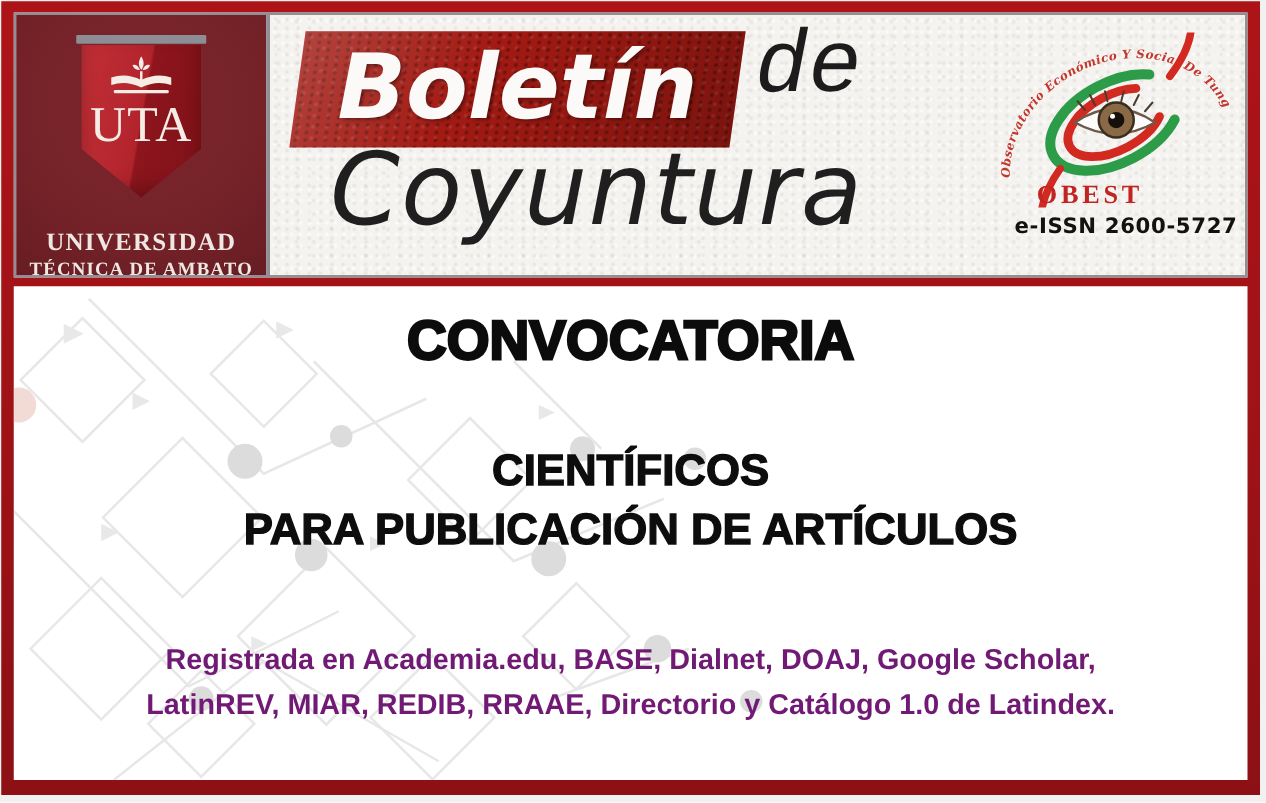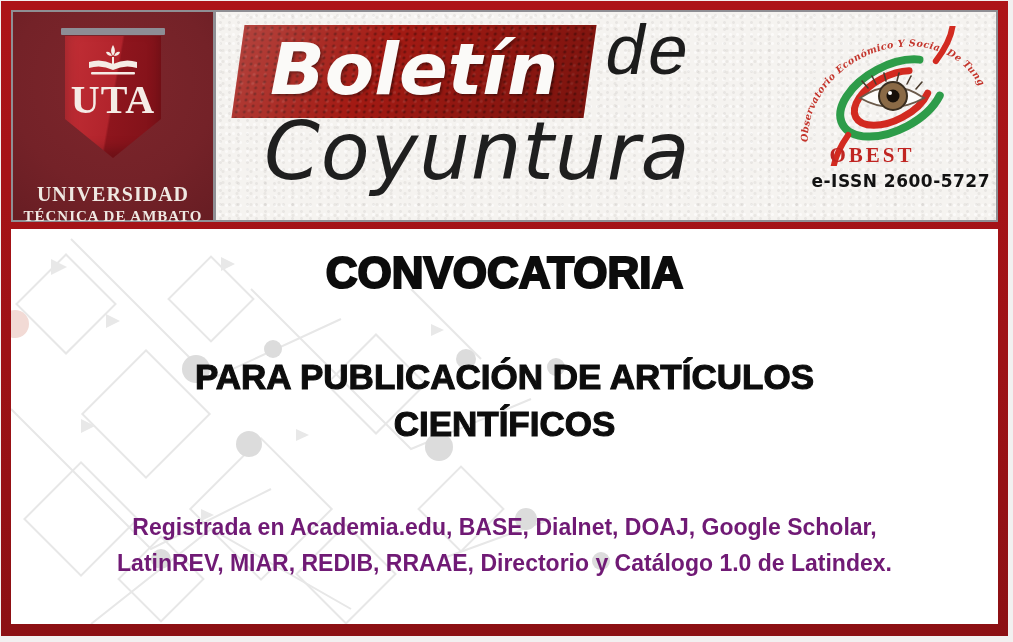--- a/index.html
+++ b/index.html
@@ -25,21 +25,21 @@
     border:2px solid #8f8f94;
     background:#f6f4f1;
   }
   .uta-panel{
     width:203px;flex:none;
     background:radial-gradient(circle at 50% 35%, #7d262c 0%, #742228 60%, #671d23 100%);
     border-right:3px solid #8f8f94;
     display:flex;flex-direction:column;align-items:center;
     position:relative;
   }
-  .shield-wrap{margin-top:16px;width:104px;display:flex;flex-direction:column;align-items:center;font-weight:bold;}
+  .shield-wrap{margin-top:16px;width:104px;display:flex;flex-direction:column;align-items:center;}
   .shield-bar{width:104px;height:7px;background:#8d8d95;border-radius:1px;}
   .shield{
     width:96px;height:122px;margin-top:1px;
     background:linear-gradient(100deg,#c22f36 0%,#b2242c 49%,#8e151d 51%,#7e1118 100%);
     clip-path:polygon(0 0,100% 0,100% 68%,50% 100%,0 68%);
     display:flex;flex-direction:column;align-items:center;
     box-shadow:inset 0 -8px 14px rgba(0,0,0,0.25);
   }
   .shield svg{margin-top:7px;}
   .uta-acronym{
@@ -237,22 +237,22 @@
           <path d="M285 200 l13 6 -13 6 z"></path>
           <path d="M190 280 l13 6 -13 6 z"></path>
           <path d="M420 95 l13 6 -13 6 z"></path>
         </g>
         <circle cx="4" cy="95" r="14" fill="#f2dad5"></circle>
       </svg>
 
       <div class="content">
         <div class="heading">CONVOCATORIA</div>
         <div class="subtitle">
+          <div>CIENTÍFICOS</div>
           <div>PARA PUBLICACIÓN DE ARTÍCULOS</div>
-          <div>CIENTÍFICOS</div>
         </div>
         <div class="registered">
           <div>Registrada en Academia.edu, BASE, Dialnet, DOAJ, Google Scholar,</div>
           <div>LatinREV, MIAR, REDIB, RRAAE, Directorio y Catálogo 1.0 de Latindex.</div>
         </div>
       </div>
     </div>
 
   </div>
 </div>

